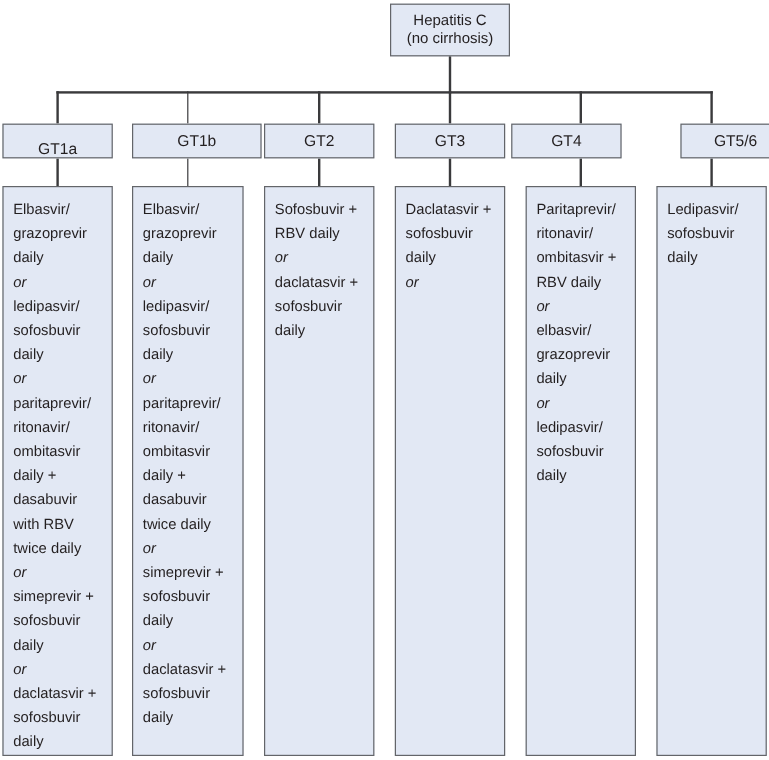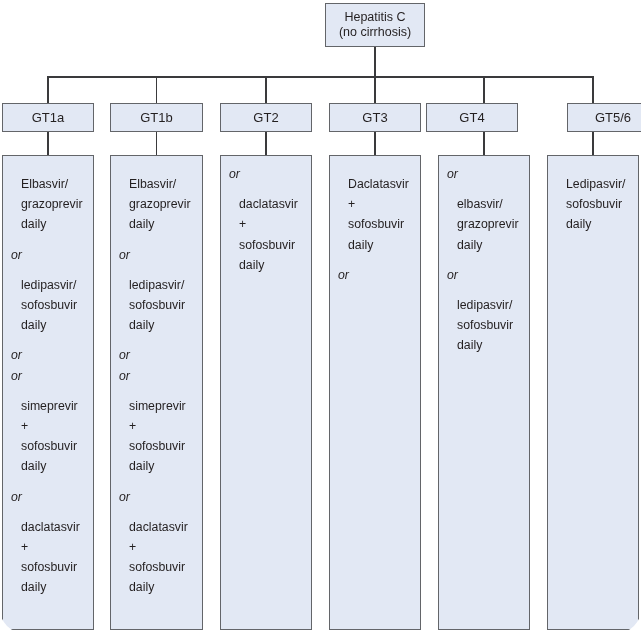--- a/index.html
+++ b/index.html
@@ -10,21 +10,20 @@
   body {
     font-family: "Liberation Sans", sans-serif;
     color: #231f20;
   }
   #diagram {
     position: relative;
     width: 641px;
     height: 633px;
     overflow: hidden;
     background: #ffffff;
-    border-radius: 24px;
   }
   .node {
     position: absolute;
     box-sizing: border-box;
     background: #e2e8f4;
     border: 1.5px solid #636569;
     color: #231f20;
   }
   .root-node {
     left: 325px;
@@ -54,21 +53,21 @@
     height: 475px;
     padding: 8px 7px 6px 8px;
     font-size: 12.3px;
     line-height: 20.2px;
     overflow: hidden;
   }
   .or {
     font-style: italic;
   }
   .regimen {
-    margin: 10px;
+    margin: 0;
   }
   
   .line {
     position: absolute;
     background: #3a3a3c;
   }
   .v-line { width: 1.6px; }
   .h-line { height: 1.6px; }
 </style>
 </head>
@@ -94,64 +93,68 @@
       <div class="line v-line" style="left: 374.2px; top: 132px; height: 23px;"></div>
       <div class="line v-line" style="left: 483.2px; top: 76px; height: 27px;"></div>
       <div class="line v-line" style="left: 483.2px; top: 132px; height: 23px;"></div>
       <div class="line v-line" style="left: 592.2px; top: 76px; height: 27px;"></div>
       <div class="line v-line" style="left: 592.2px; top: 132px; height: 23px;"></div>
       <div class="line v-line" style="left: 374.2px; top: 47px; height: 31px;"></div>
       <div class="line h-line" style="left: 47.2px; top: 76px; width: 546.6px;"></div>
     </div>
 
   <div id="columns">
-      <div class="node gt-header" style="left: 2px; width: 92px;">
+      <div class="node gt-header" style="left: 2px; width: 92px; align-items: flex-end;">
         <span>GT1a</span>
       </div>
       <div class="node gt-body" style="left: 2px; width: 92px;">
         <div class="regimen">Elbasvir/ grazoprevir daily</div>
         <div class="or">or</div>
         <div class="regimen">ledipasvir/ sofosbuvir daily</div>
         <div class="or">or</div>
+        <div class="regimen">paritaprevir/ ritonavir/ ombitasvir daily + dasabuvir with RBV twice daily</div>
         <div class="or">or</div>
         <div class="regimen">simeprevir + sofosbuvir daily</div>
         <div class="or">or</div>
         <div class="regimen">daclatasvir + sofosbuvir daily</div>
       </div>
-      <div class="node gt-header" style="left: 110px; width: 93px;">
+      <div class="node gt-header" style="left: 110px; width: 108px;">
         <span>GT1b</span>
       </div>
       <div class="node gt-body" style="left: 110px; width: 93px;">
         <div class="regimen">Elbasvir/ grazoprevir daily</div>
         <div class="or">or</div>
         <div class="regimen">ledipasvir/ sofosbuvir daily</div>
         <div class="or">or</div>
+        <div class="regimen">paritaprevir/ ritonavir/ ombitasvir daily + dasabuvir twice daily</div>
         <div class="or">or</div>
         <div class="regimen">simeprevir + sofosbuvir daily</div>
         <div class="or">or</div>
         <div class="regimen">daclatasvir + sofosbuvir daily</div>
       </div>
       <div class="node gt-header" style="left: 220px; width: 92px; align-items: center;">
         <span>GT2</span>
       </div>
       <div class="node gt-body" style="left: 220px; width: 92px;">
+        <div class="regimen">Sofosbuvir + RBV daily</div>
         <div class="or">or</div>
         <div class="regimen">daclatasvir + sofosbuvir daily</div>
       </div>
       <div class="node gt-header" style="left: 329px; width: 92px;">
         <span>GT3</span>
       </div>
       <div class="node gt-body" style="left: 329px; width: 92px;">
         <div class="regimen">Daclatasvir + sofosbuvir daily</div>
         <div class="or">or</div>
       </div>
       <div class="node gt-header" style="left: 426px; width: 92px;">
         <span>GT4</span>
       </div>
       <div class="node gt-body" style="left: 438px; width: 92px;">
+        <div class="regimen">Paritaprevir/ ritonavir/ ombitasvir + RBV daily</div>
         <div class="or">or</div>
         <div class="regimen">elbasvir/ grazoprevir daily</div>
         <div class="or">or</div>
         <div class="regimen">ledipasvir/ sofosbuvir daily</div>
       </div>
       <div class="node gt-header" style="left: 547px; width: 92px; margin-left: 20px;">
         <span>GT5/6</span>
       </div>
       <div class="node gt-body" style="left: 547px; width: 92px;">
         <div class="regimen">Ledipasvir/ sofosbuvir daily</div>

